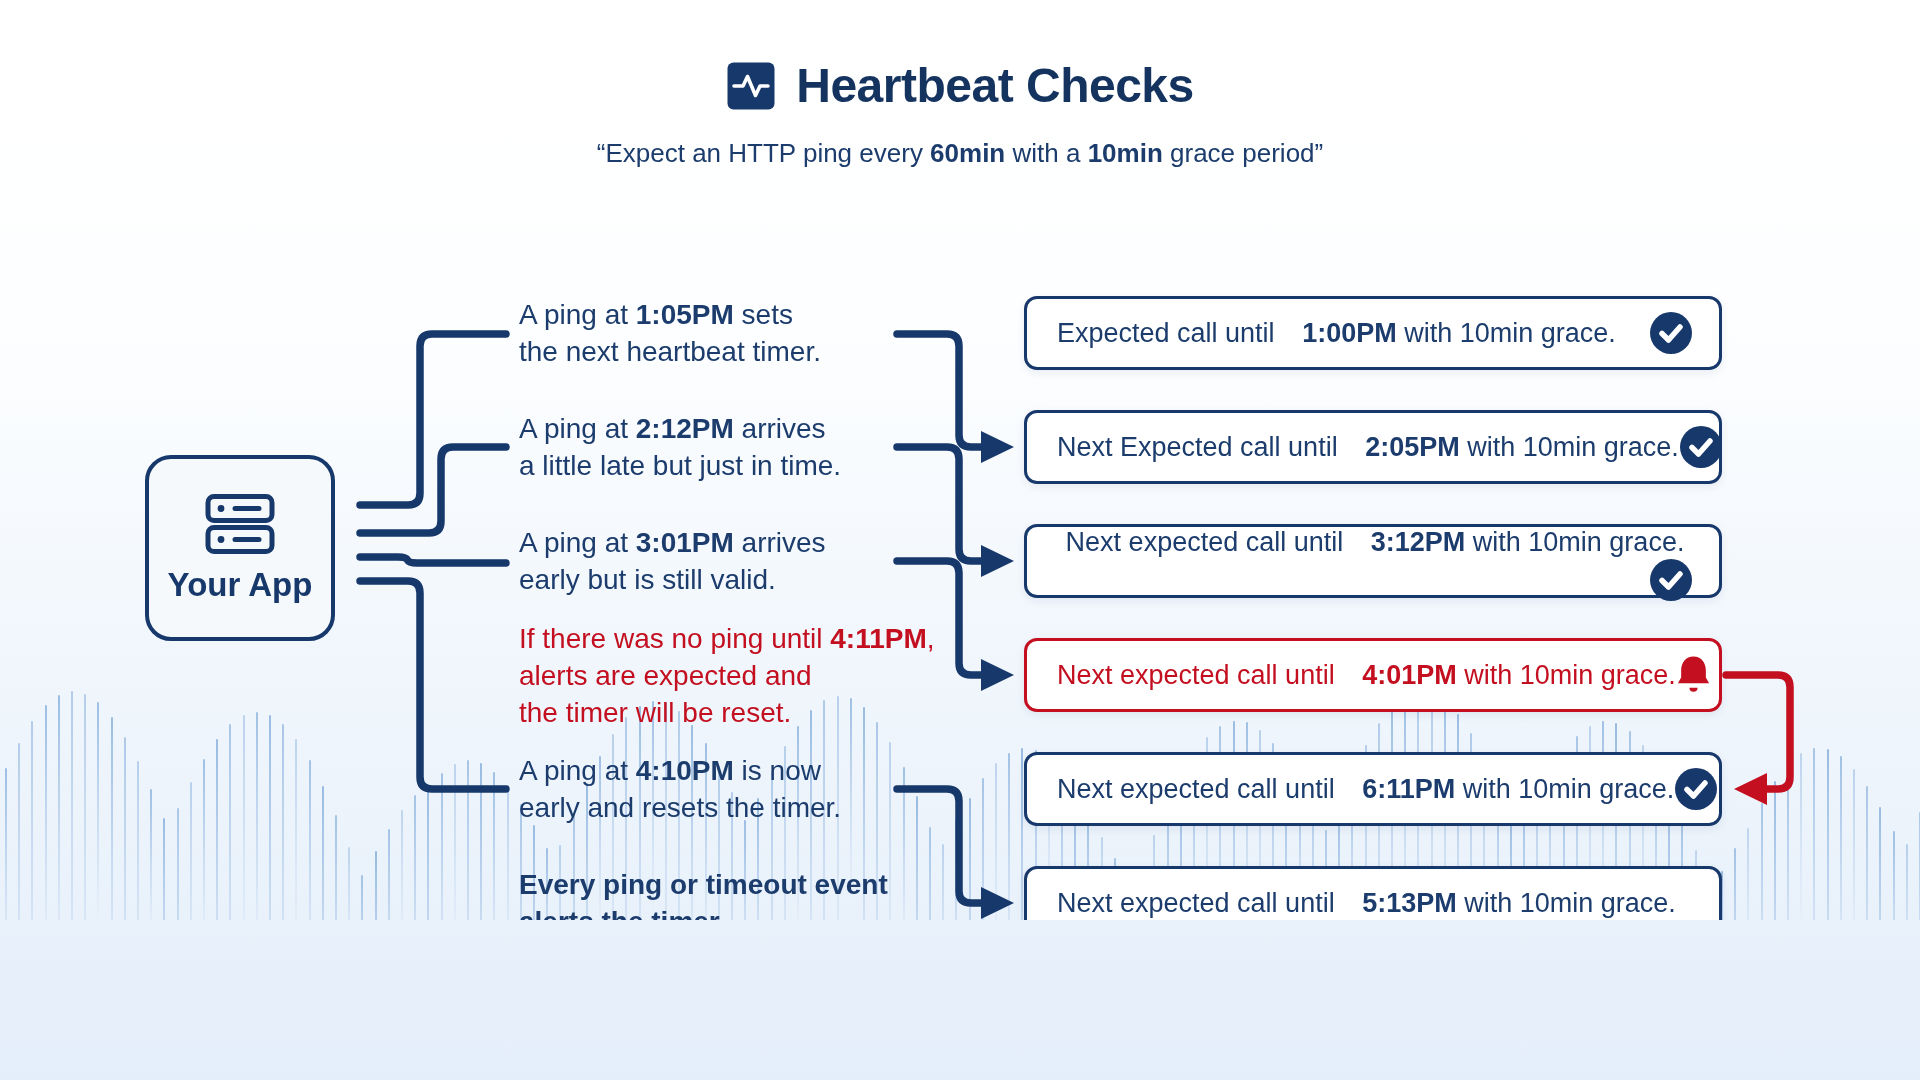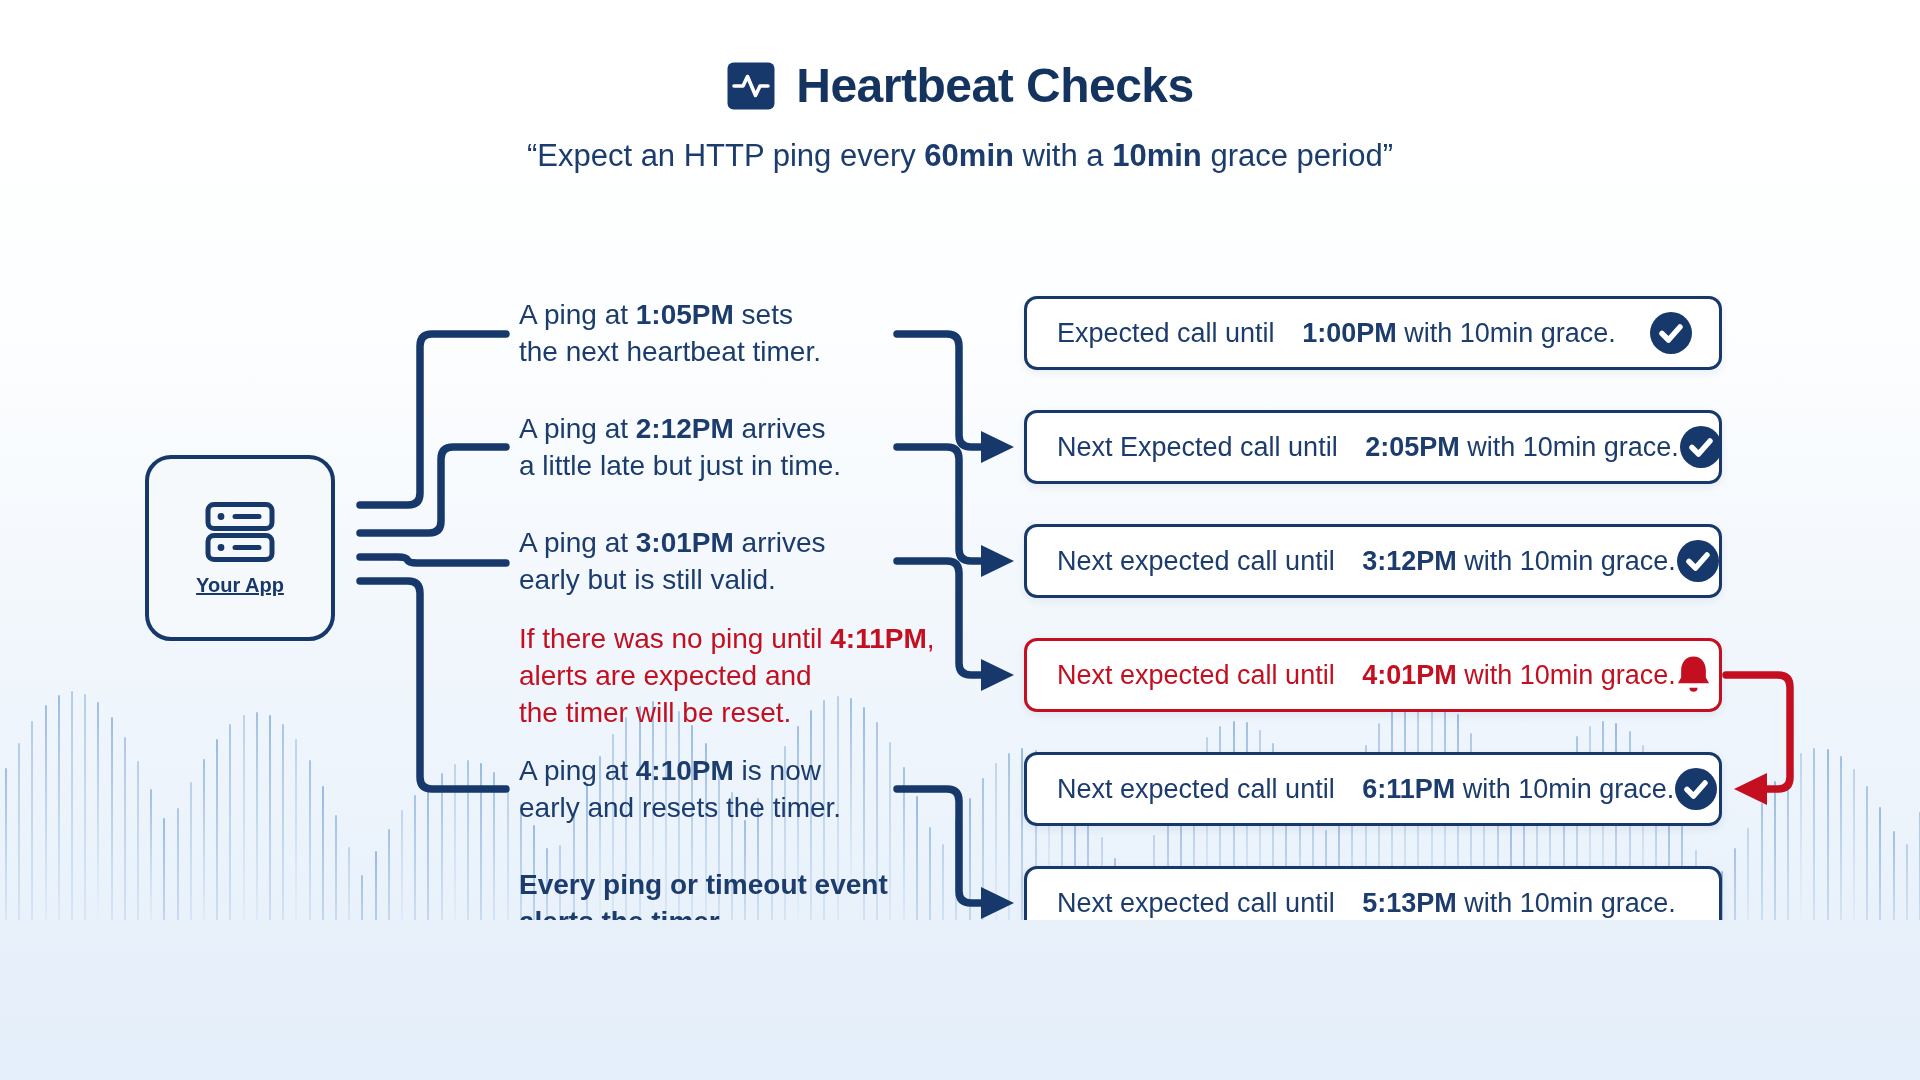--- a/index.html
+++ b/index.html
@@ -22,28 +22,28 @@
   .bar{position:absolute;width:2px;border-radius:1px;
        background:linear-gradient(to bottom,rgba(120,165,216,var(--op,.6)) 0%,rgba(130,172,220,calc(var(--op,.6)*.45)) 55%,rgba(140,180,225,0) 100%);}
 
   
   #connectors{position:absolute;inset:0;z-index:2;}
 
   
   #header{position:absolute;left:0;top:58px;width:1920px;display:flex;justify-content:center;align-items:center;gap:20px;z-index:3;}
   #header .hicon{width:50px;height:50px;flex:0 0 auto;}
   #page-title{font-size:48px;font-weight:700;color:var(--title-navy);letter-spacing:-.5px;}
-  #subtitle{position:absolute;left:0;top:138px;width:1920px;text-align:center;font-size:31px;color:var(--navy-text);z-index:3;}
+  #subtitle{position:absolute;left:0;top:138px;width:1920px;text-align:center;font-size:26px;color:var(--navy-text);z-index:3;}
   #subtitle b{font-weight:700;}
 
   
   #app-box{position:absolute;left:145px;top:455px;width:190px;height:186px;z-index:3;
     background:var(--panel-bg);border:4px solid var(--navy);border-radius:26px;
     display:flex;flex-direction:column;align-items:center;justify-content:center;gap:10px;}
-  #app-box .label{font-size:20px;font-weight:700;color:var(--navy);text-decoration:underline;}
+  #app-box .label{font-size:33px;font-weight:700;color:var(--navy);}
 
   
   .annotation{position:absolute;left:519px;z-index:3;font-size:28px;line-height:37px;color:var(--navy-text);white-space:nowrap;}
   .annotation b{font-weight:700;}
   .annotation.red{color:var(--red);}
   .annotation.allbold{font-weight:700;}
 
   
   .status-box{position:absolute;left:1024px;width:698px;height:74px;z-index:3;
     background:#ffffff;border:3.5px solid var(--navy);border-radius:13px;
@@ -300,21 +300,21 @@
       </div>
       <div class="status-box" style="top: 410px;">
         <div class="txt"><span>Next Expected call until </span><b>2:05PM</b><span> with 10min grace.</span></div>
         <span class="icon">
           <svg width="44" height="44" viewBox="0 0 44 44">
             <circle cx="22" cy="22" r="21" fill="#17386b"></circle>
             <path d="M13 22.5 L19.5 29 L31 16" stroke="#ffffff" stroke-width="5.5" fill="none" stroke-linecap="round" stroke-linejoin="round"></path>
           </svg>
         </span>
       </div>
-      <div class="status-box" style="top: 524px;">
+      <div class="status-box" style="top: 524px; flex-direction: column;">
         <div class="txt"><span>Next expected call until </span><b>3:12PM</b><span> with 10min grace.</span></div>
         <span class="icon">
           <svg width="44" height="44" viewBox="0 0 44 44">
             <circle cx="22" cy="22" r="21" fill="#17386b"></circle>
             <path d="M13 22.5 L19.5 29 L31 16" stroke="#ffffff" stroke-width="5.5" fill="none" stroke-linecap="round" stroke-linejoin="round"></path>
           </svg>
         </span>
       </div>
       <div class="status-box alert" style="top: 638px;">
         <div class="txt"><span>Next expected call until </span><b>4:01PM</b><span> with 10min grace.</span></div>

